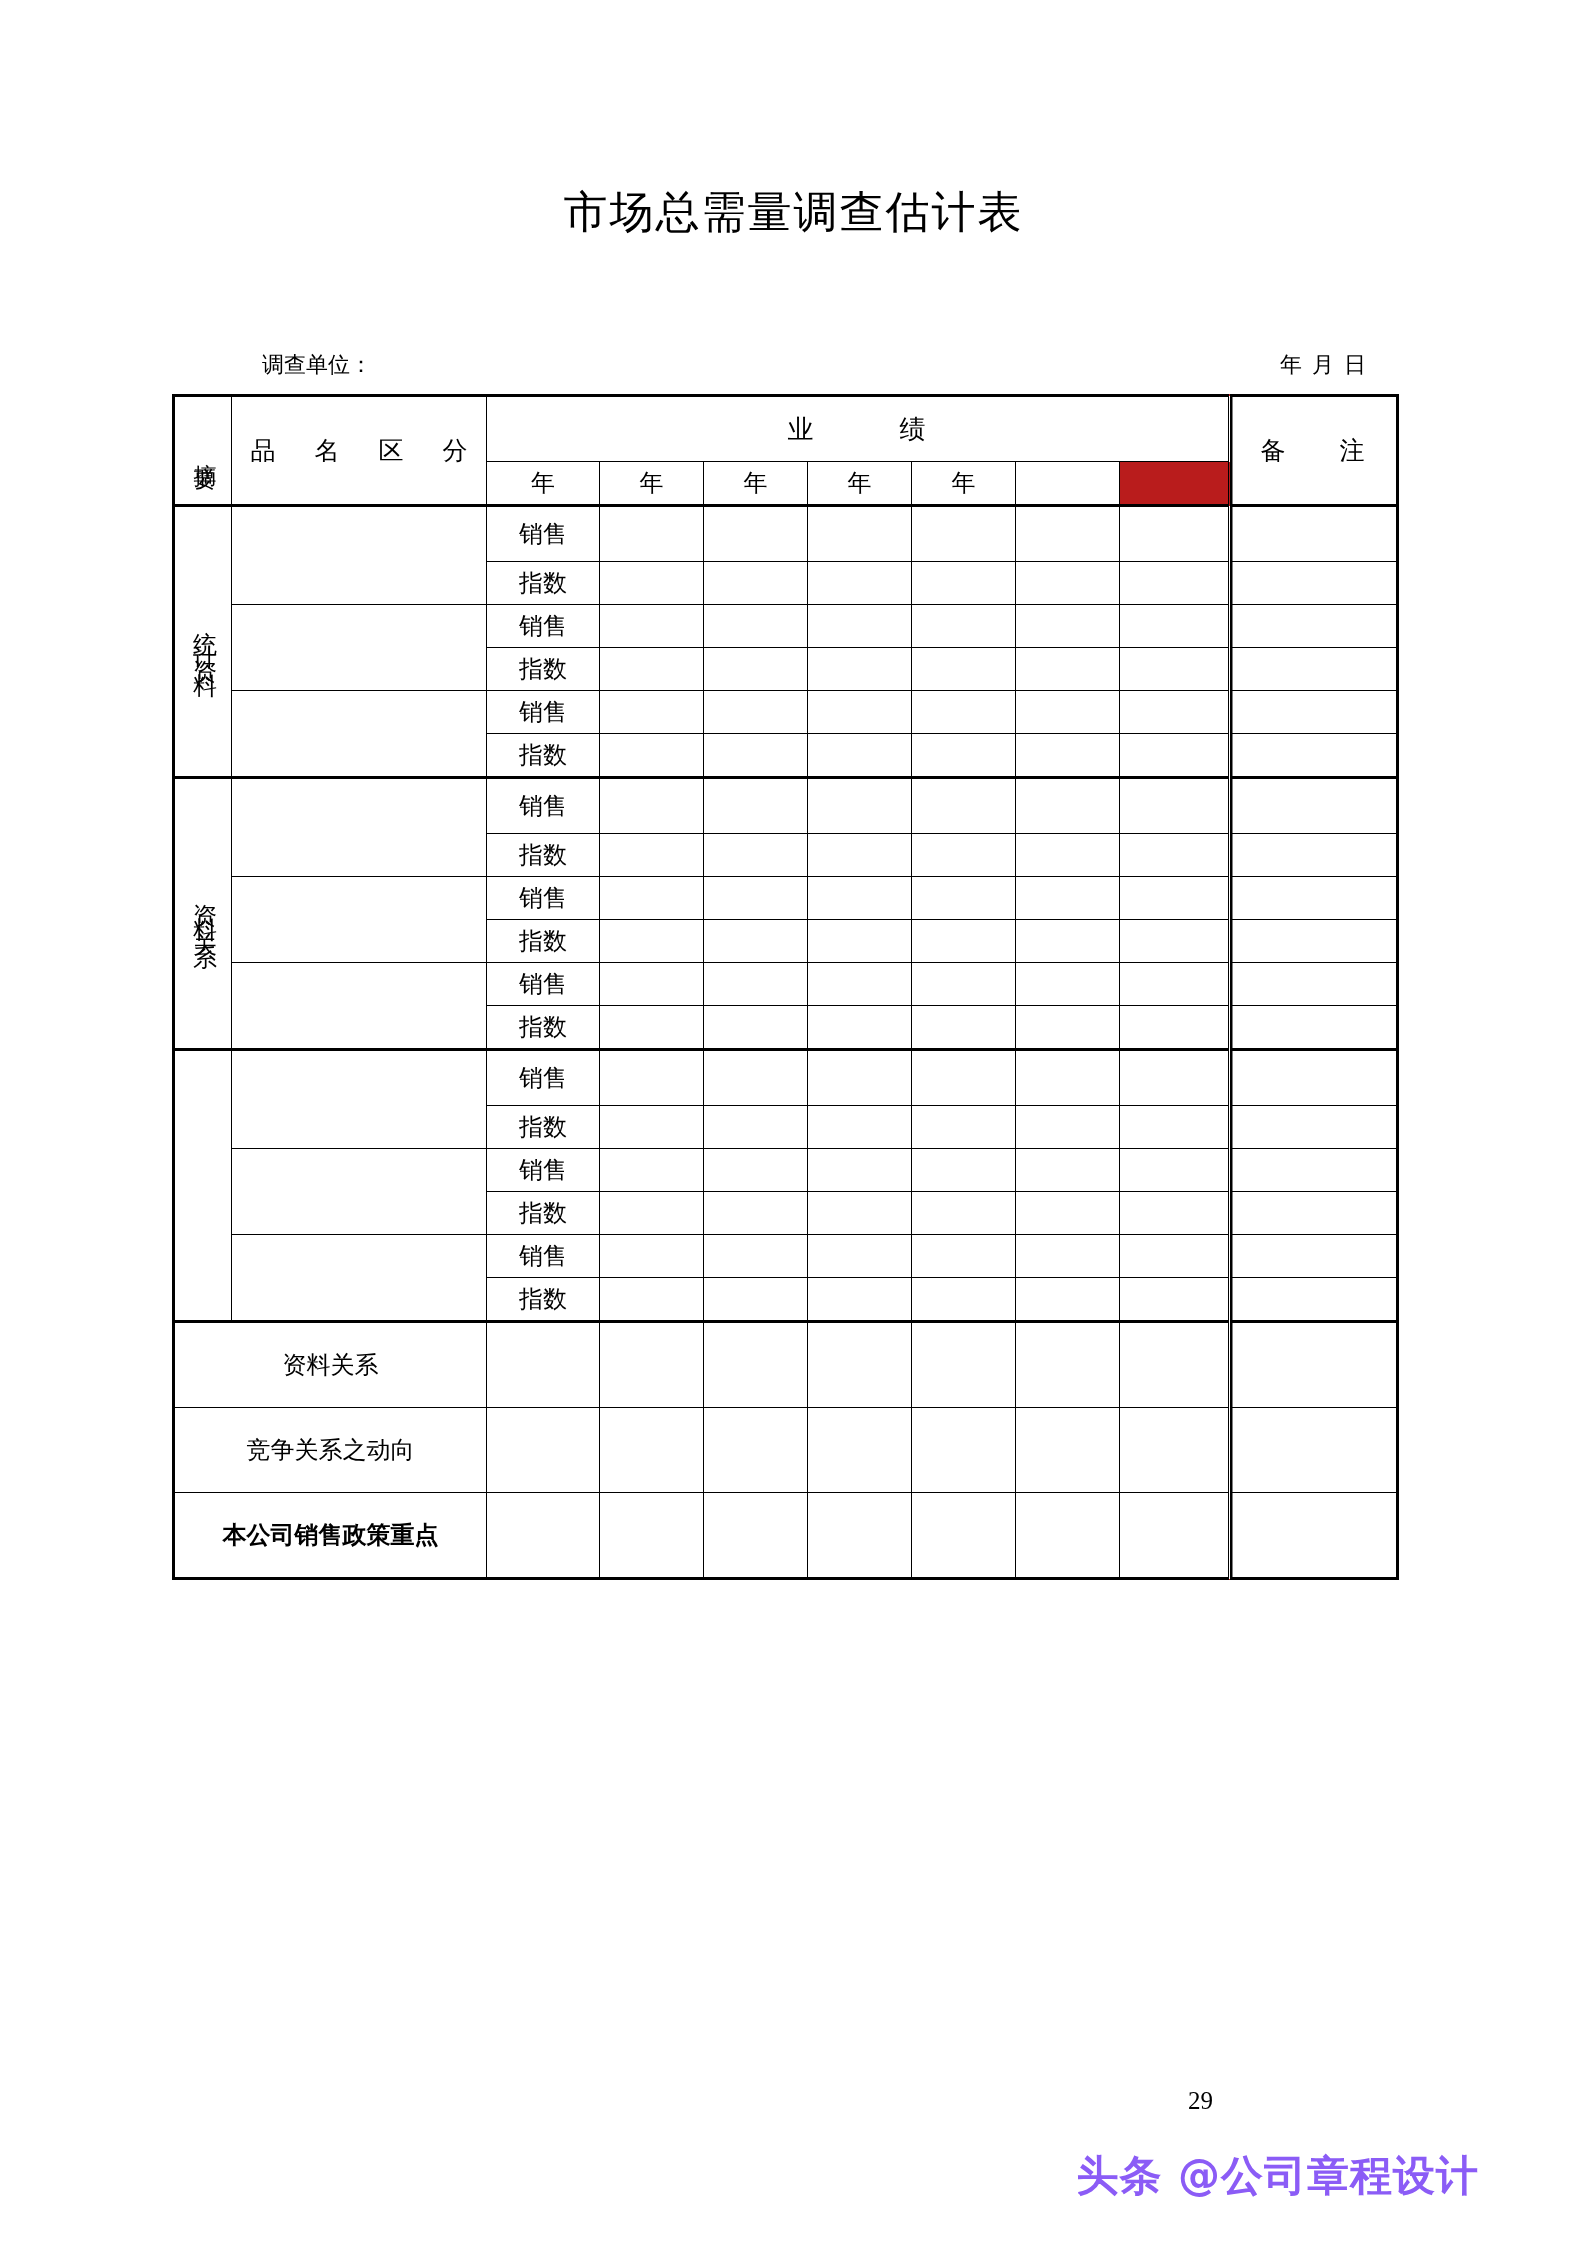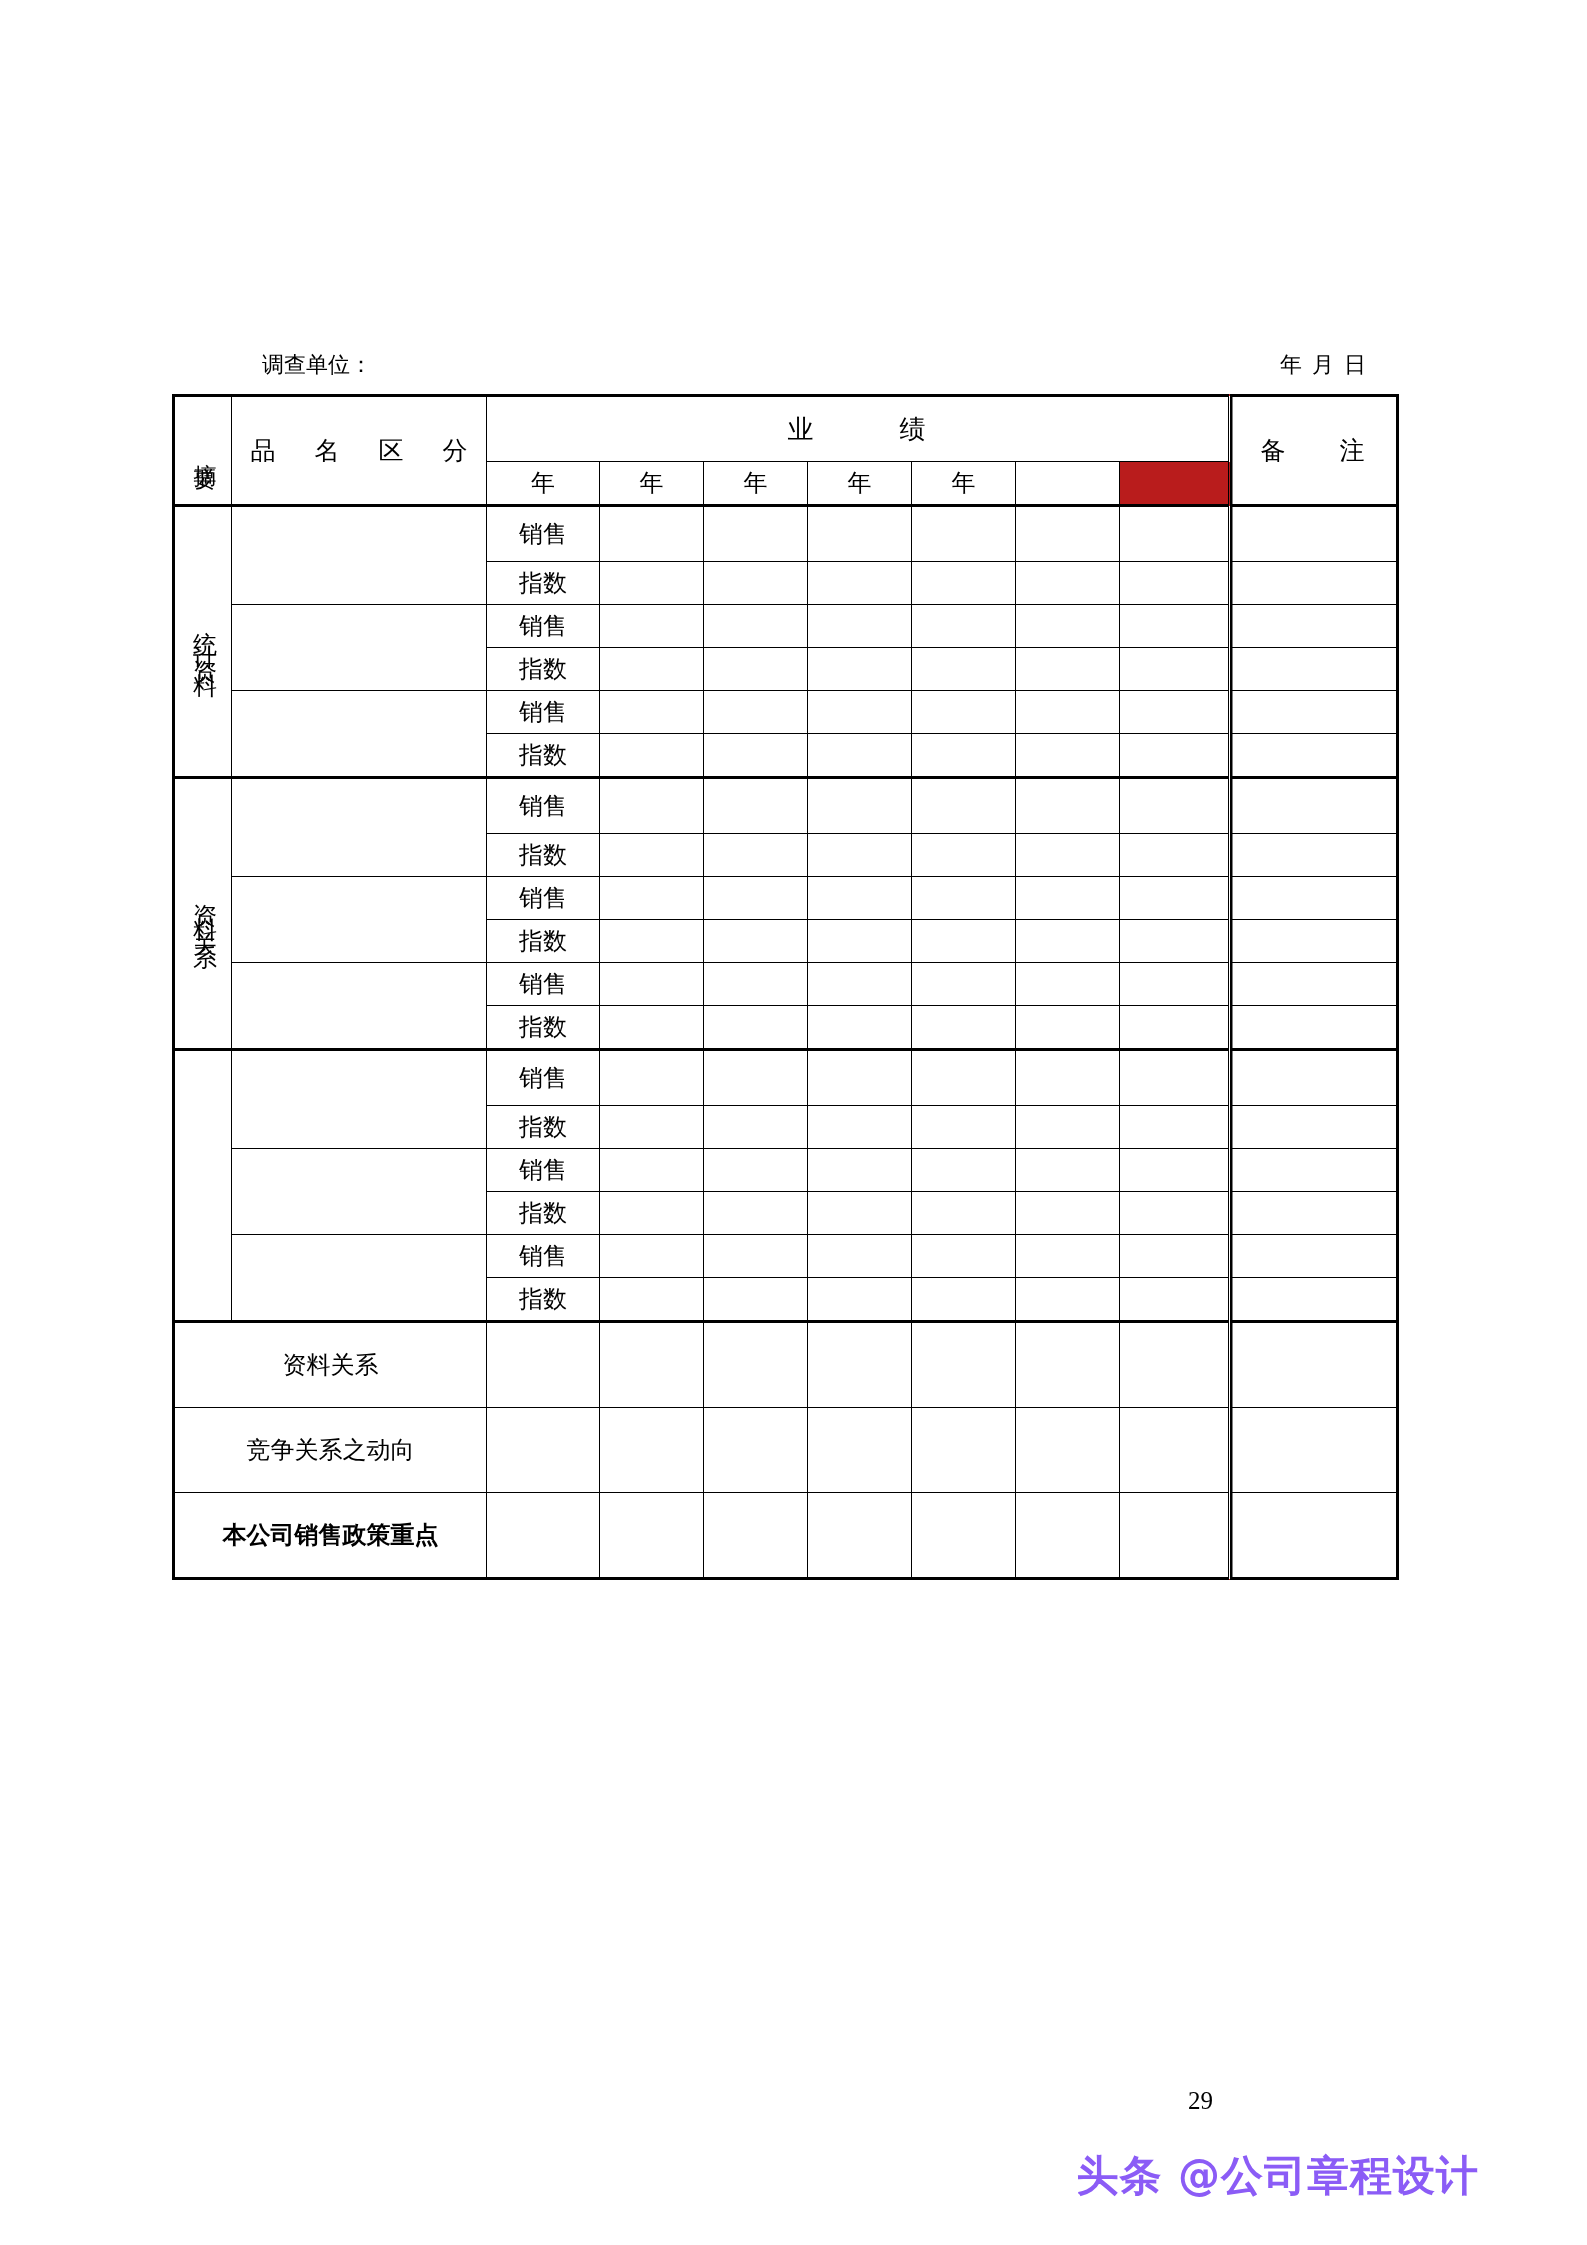--- a/index.html
+++ b/index.html
@@ -176,20 +176,21 @@
     white-space: nowrap;
     font-family: "DejaVu Sans", "Liberation Sans", sans-serif;
     color: #8b5cf6;
   }
 </style>
 </head>
 <body>
 
 <div class="page">
 
+  <div class="doc-title">市场总需量调查估计表</div>
 
   <div class="subhead">
     <span class="unit">调查单位：</span>
     <span class="date"><span>年</span><span>月</span><span>日</span></span>
     </div>
   </div>
 
   <table class="form-table">
     <colgroup>
       <col class="c-zhaiyao">

